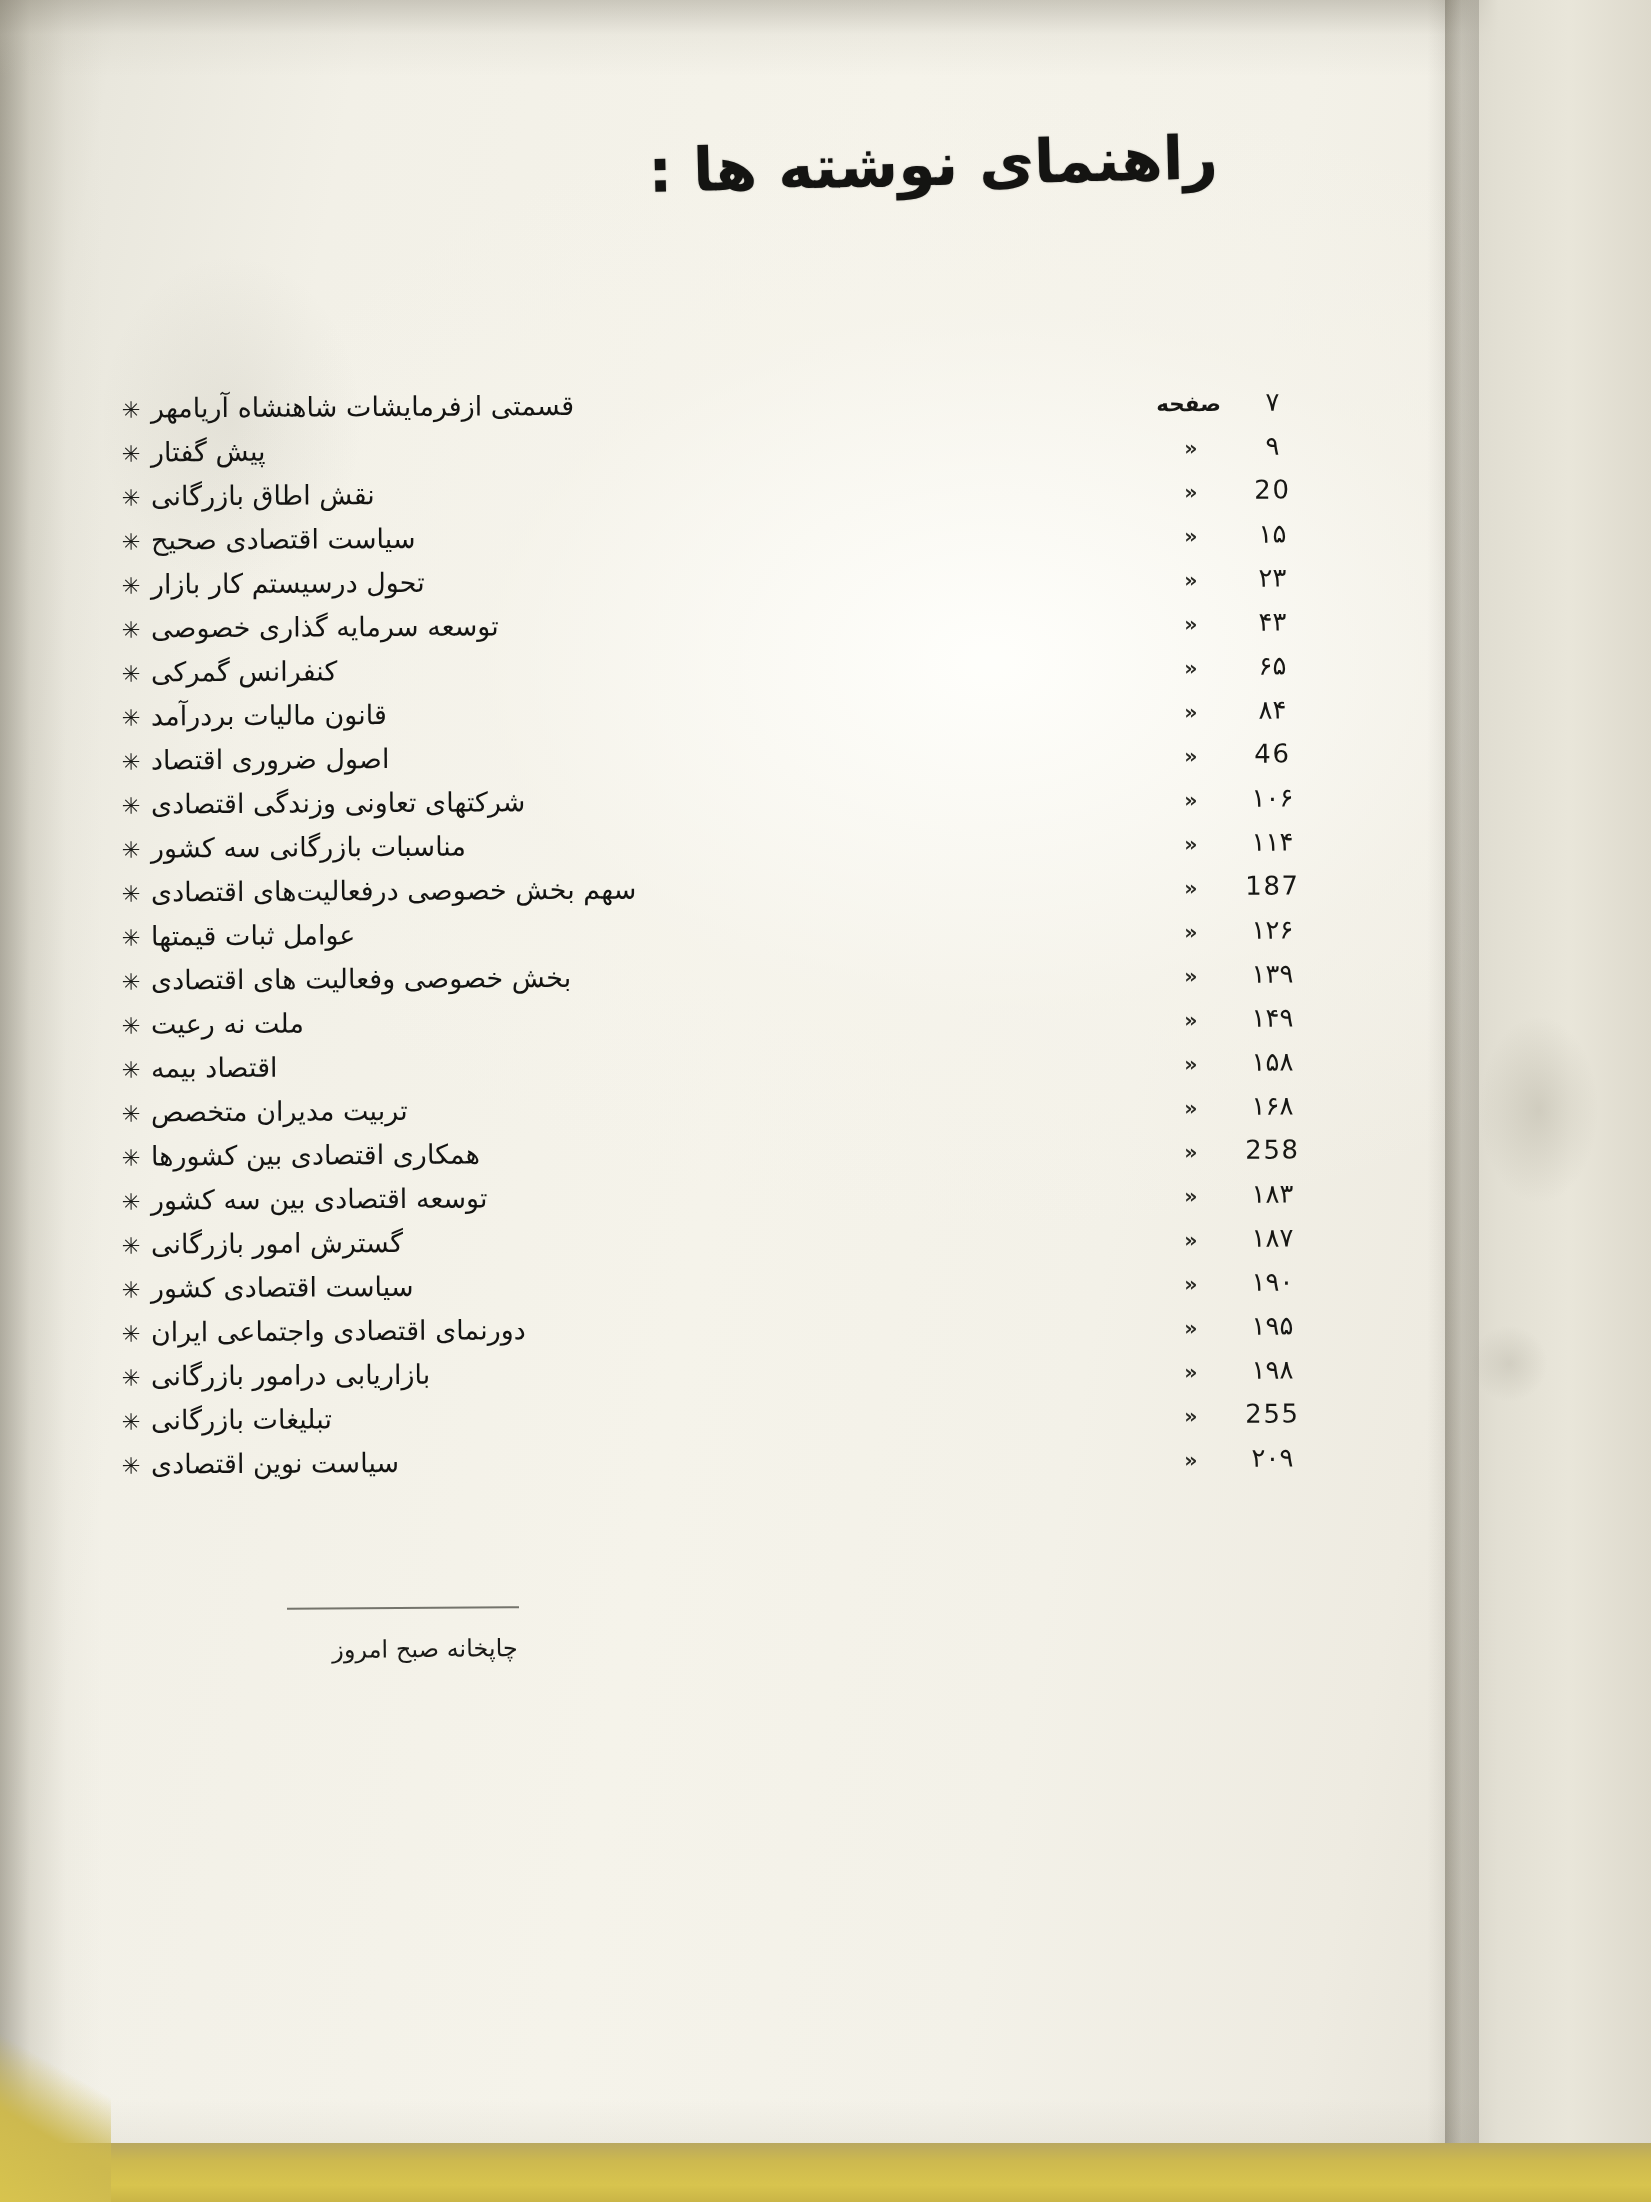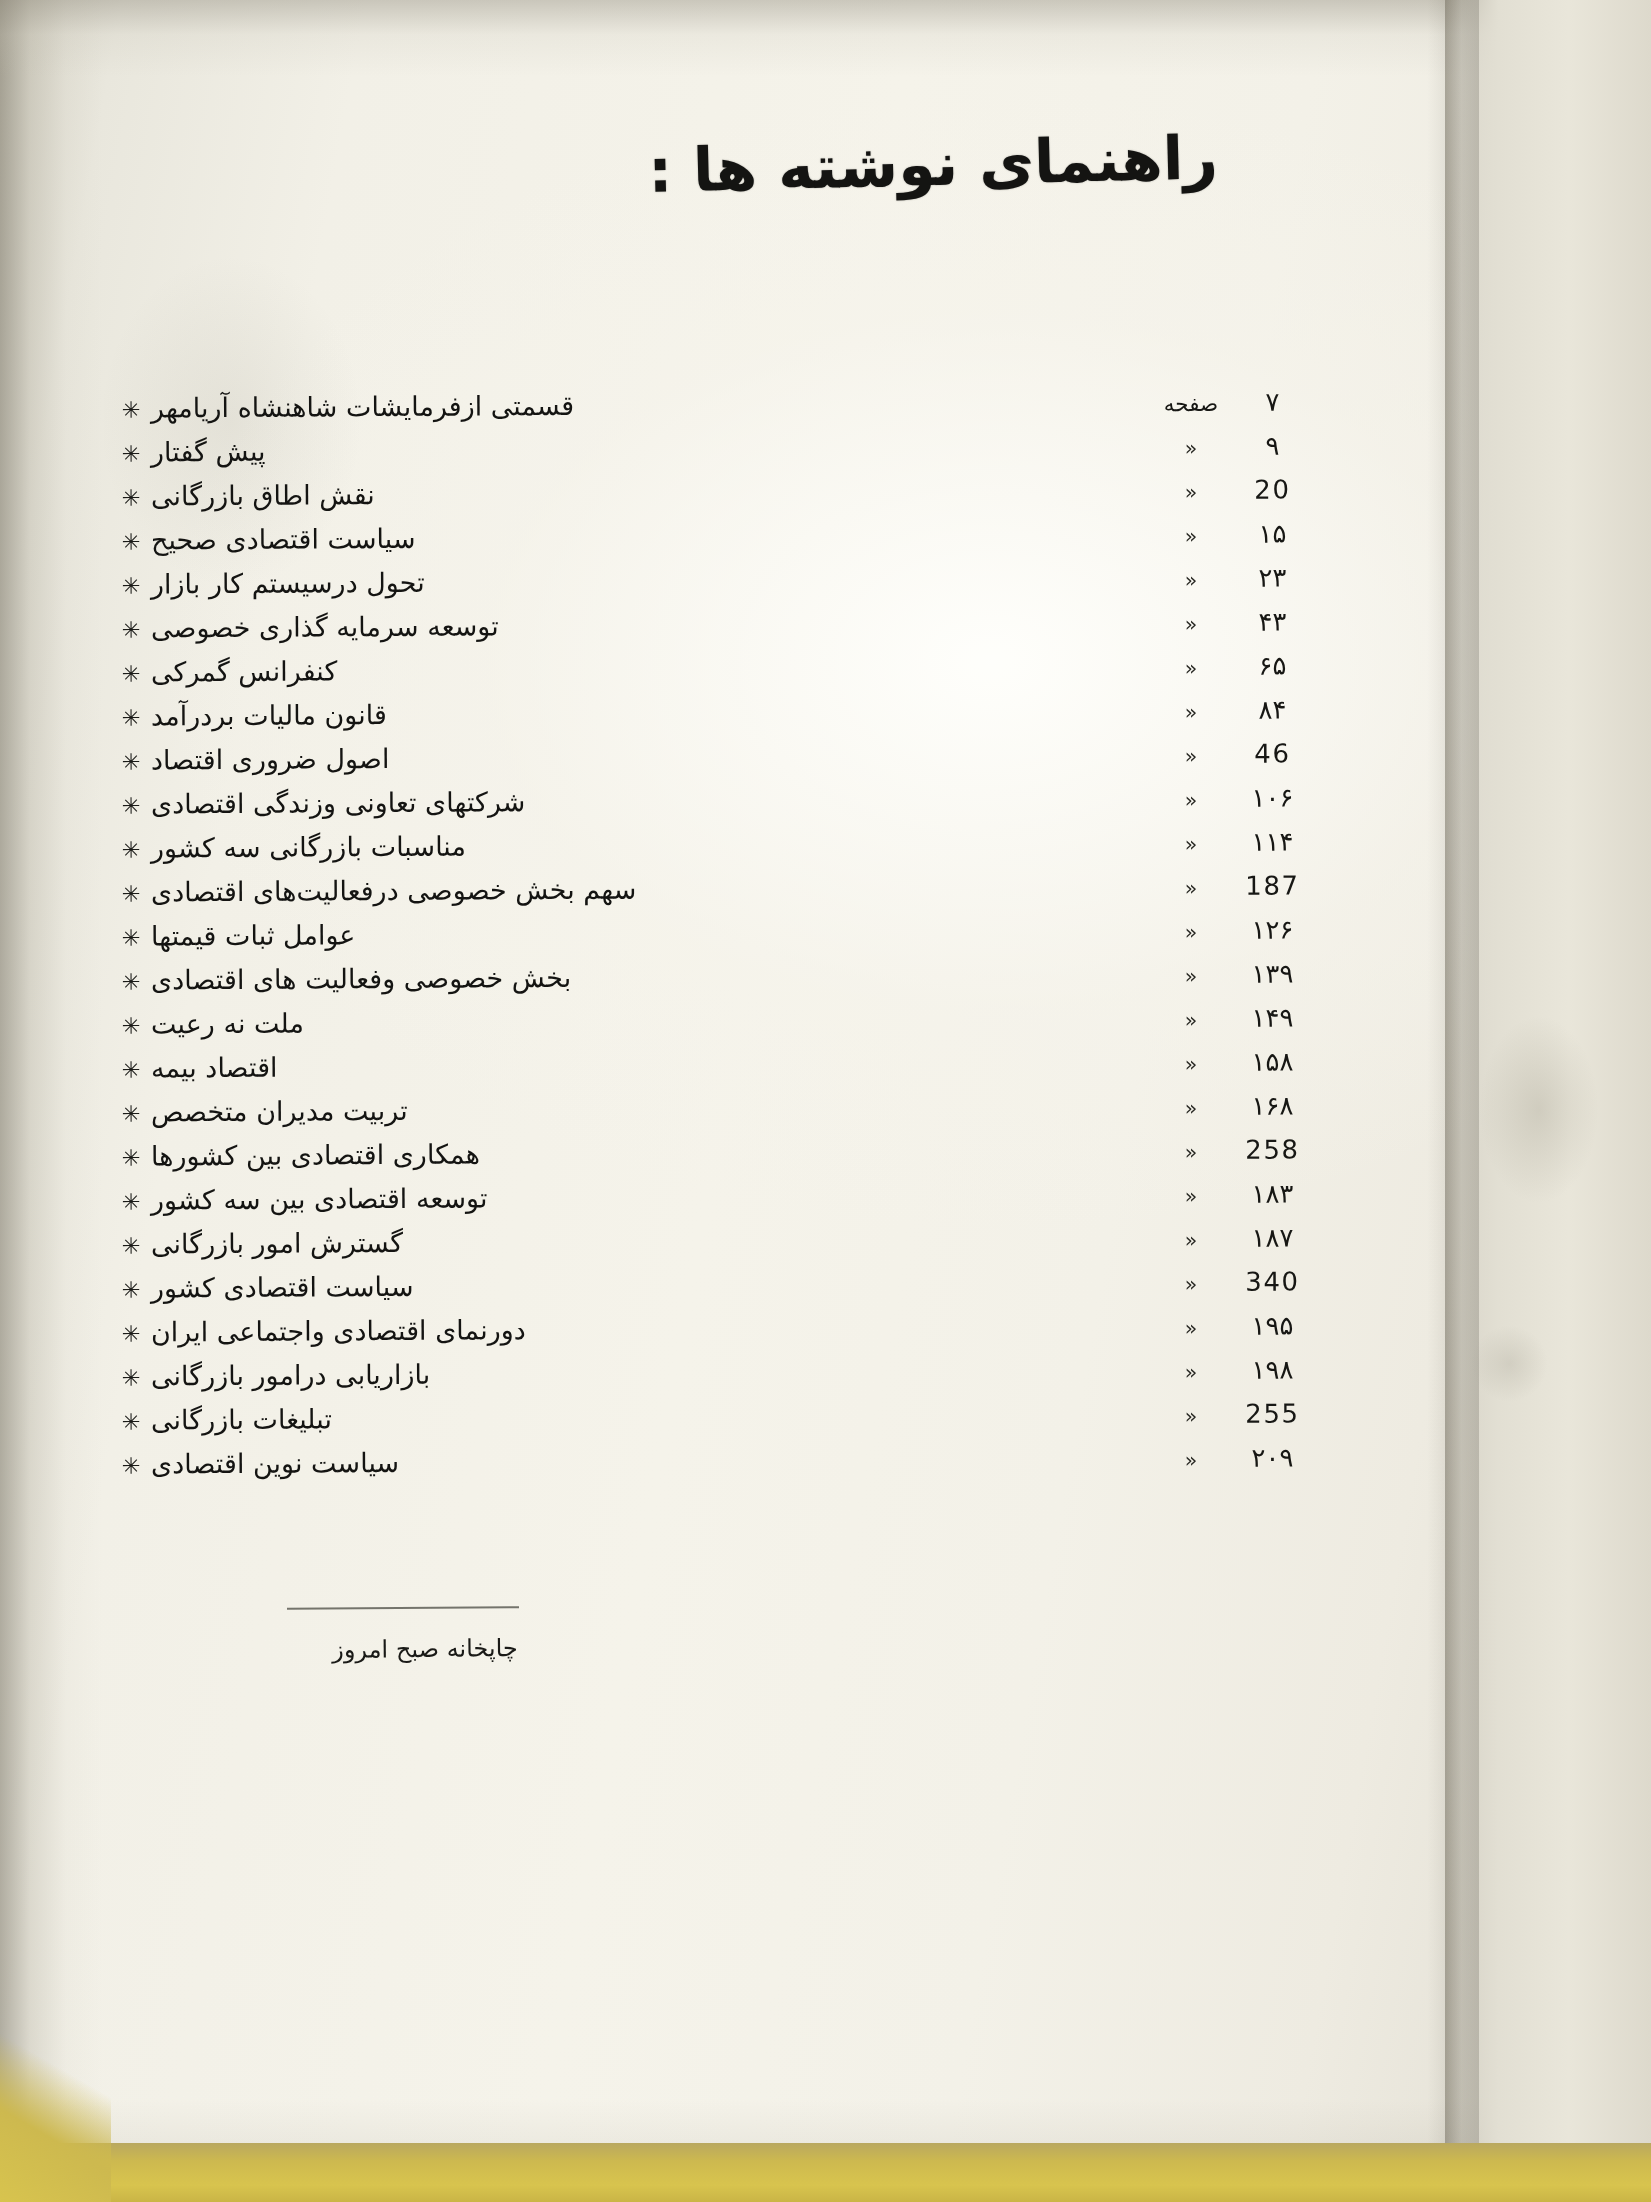--- a/index.html
+++ b/index.html
@@ -127,20 +127,21 @@
     font-size: 26px;
     letter-spacing: 1.7px;
     color: #171714;
     white-space: nowrap;
   }
   .ditto {
     width: 60px;
     text-align: center;
     font-size: 20.6px;
     color: #2a2a25;
+    font-weight: bold;
   }
   .ditto-first {
     font-size: 21.5px;
     letter-spacing: 0.9px;
     white-space: nowrap;
     color: #171714;
   }
   .spacer { flex: 1; }
   .star {
     width: 40px;
@@ -331,21 +332,21 @@
           <div class="star">✳</div>
         </div>
         <div class="toc-row">
           <div class="num">١٨٧</div>
           <div class="ditto">«</div>
           <div class="spacer"></div>
           <div class="entry">گسترش امور بازرگانی</div>
           <div class="star">✳</div>
         </div>
         <div class="toc-row">
-          <div class="num">340</div>
+          <div class="num">١٩٠</div>
           <div class="ditto">«</div>
           <div class="spacer"></div>
           <div class="entry">سیاست اقتصادی کشور</div>
           <div class="star">✳</div>
         </div>
         <div class="toc-row">
           <div class="num">١٩۵</div>
           <div class="ditto">«</div>
           <div class="spacer"></div>
           <div class="entry">دورنمای اقتصادی واجتماعی ایران</div>

